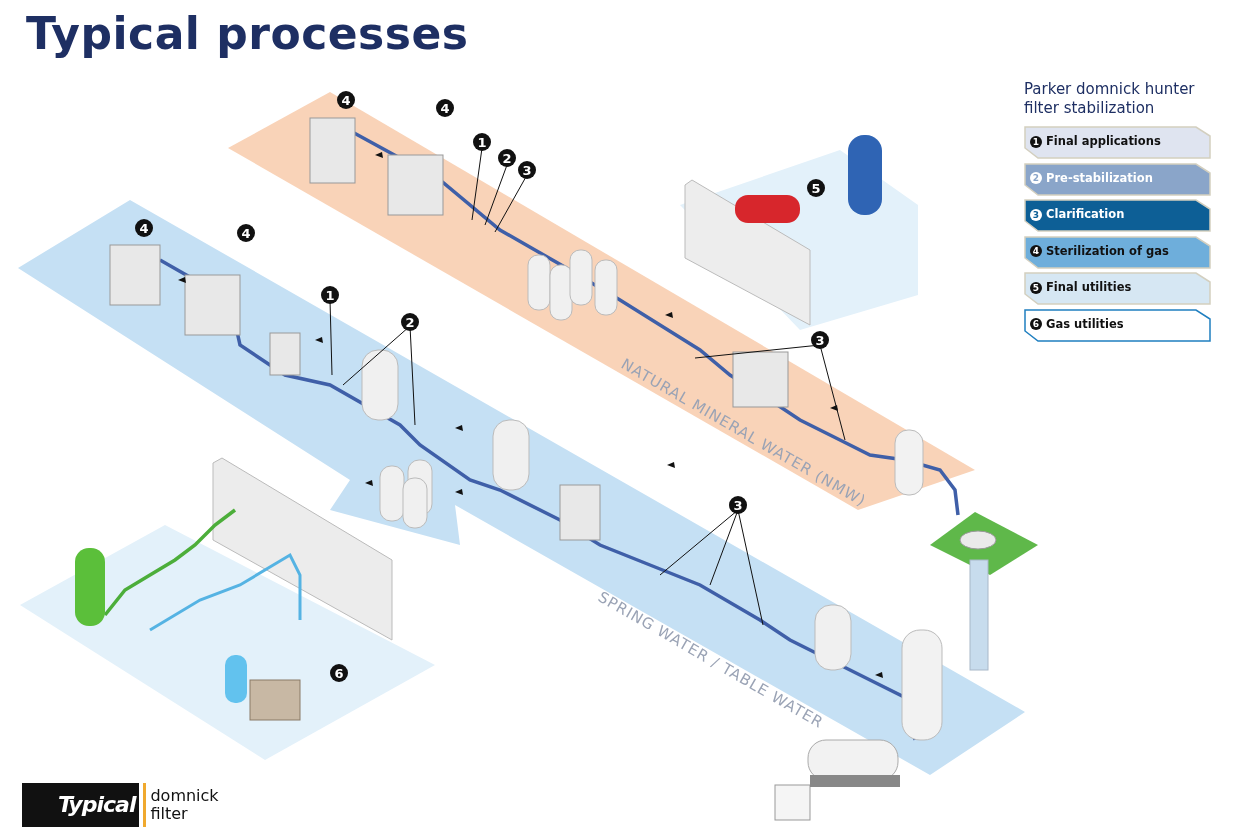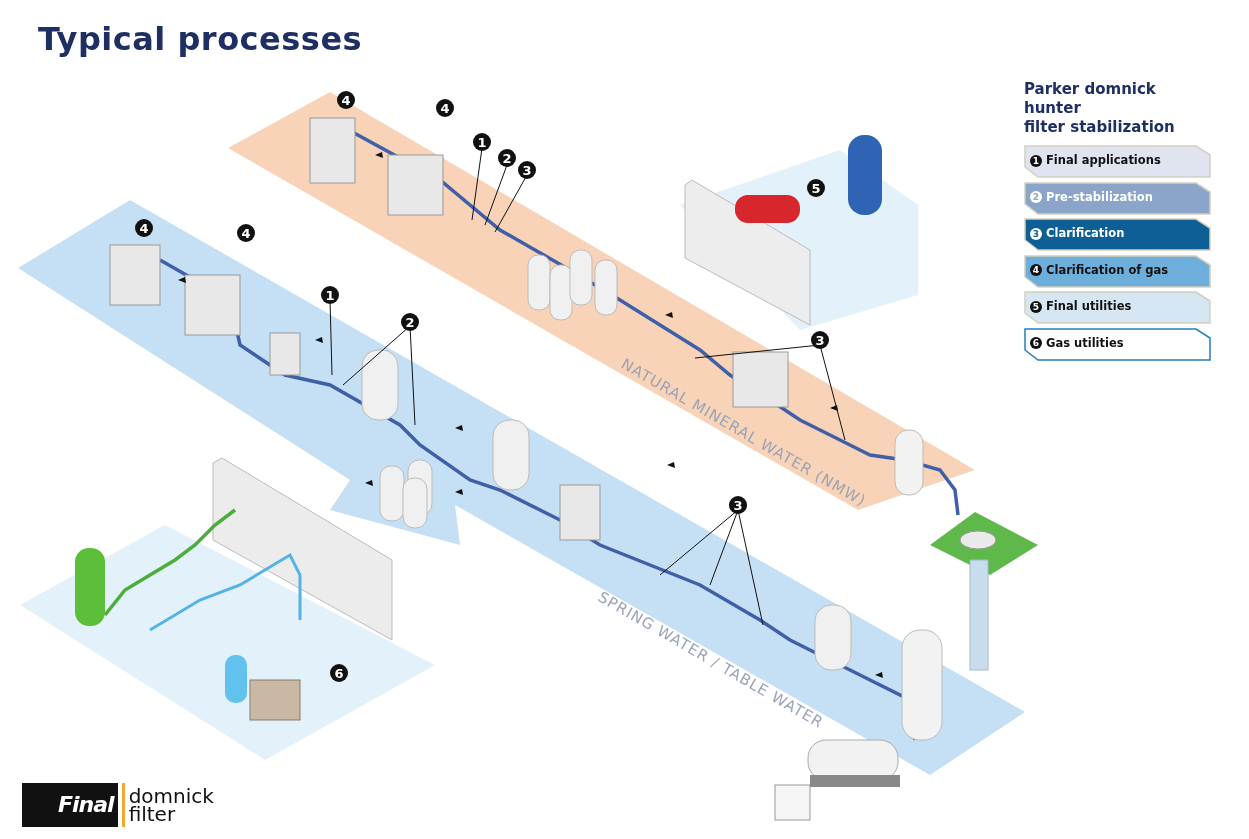--- a/index.html
+++ b/index.html
@@ -1,28 +1,28 @@
 <!DOCTYPE html>
 <html><head>
 <meta charset="utf-8">
 <style>
   html,body{margin:0;padding:0;background:#fff;}
   body{width:1249px;height:839px;position:relative;overflow:hidden;font-family:"DejaVu Sans",sans-serif;}
-  .title{position:absolute;left:22px;top:4px;font-family:"DejaVu Sans",sans-serif;font-weight:bold;font-size:32px;color:#1e2f63;letter-spacing:0.5px;margin:16px;}
+  .title{position:absolute;left:22px;top:4px;font-family:"DejaVu Sans",sans-serif;font-weight:bold;font-size:44px;color:#1e2f63;letter-spacing:0.5px;margin:4px;}
   #diagram{position:absolute;left:0;top:0;}
   .legend{position:absolute;left:1024px;top:80px;width:190px;}
-  .legend-head{font-family:"DejaVu Sans",sans-serif;font-weight:bold;font-size:15px;color:#1e2f63;line-height:19px;margin-bottom:8px;}
+  .legend-head{font-family:"DejaVu Sans",sans-serif;font-weight:normal;font-size:15px;color:#1e2f63;line-height:19px;margin-bottom:8px;}
   .legend-item{position:relative;height:33px;margin-bottom:3.6px;}
   .legend-item svg{position:absolute;left:0;top:0;}
   .legend-label{position:absolute;left:6px;top:0;height:31px;line-height:31px;font-size:11.5px;font-weight:bold;display:flex;align-items:center;gap:4px;}
   .num{display:inline-block;width:12px;height:12px;border-radius:50%;font-size:9px;line-height:12px;text-align:center;font-weight:bold;}
   .logo{position:absolute;left:22px;top:783px;height:44px;display:flex;align-items:center;}
   .logo-parker{background:#111;color:#fff;font-weight:bold;font-style:italic;font-size:22px;height:44px;line-height:44px;padding:0 4px 0 36px;position:relative;font-family:"DejaVu Sans",sans-serif;letter-spacing:-1px;}
   .logo-bar{width:3px;height:44px;background:#f0a92e;margin:0 4px;}
-  .logo-dh{font-family:"DejaVu Sans",sans-serif;font-size:20px;line-height:18px;color:#111;}
+  .logo-dh{font-family:"DejaVu Sans",sans-serif;font-size:16px;line-height:18px;color:#111;}
   .callout text{font-family:"DejaVu Sans",sans-serif;font-weight:bold;font-size:13px;fill:#fff;}
   .zone-label{font-family:"DejaVu Sans",sans-serif;font-size:15px;fill:#9aa3b5;letter-spacing:1px;}
 </style>
 </head>
 <body>
 
 <h1 class="title" style="color: rgb(30, 47, 99);">Typical processes</h1>
 
 <svg id="diagram" width="1249" height="839">
 
@@ -203,21 +203,21 @@
           <span class="num" style="background:#ffffff;color:#0d5f96">3</span>
           <span>Clarification</span>
         </div>
       </div>
       <div class="legend-item">
         <svg width="188" height="33">
           <polygon points="1,1 172,1 186,10 186,32 14,32 1,22" fill="#6eaedb" stroke="#d3cfbf" stroke-width="1.5"></polygon>
         </svg>
         <div class="legend-label" style="color:#111111">
           <span class="num" style="background:#111111;color:#ffffff">4</span>
-          <span>Clarification of gas</span>
+          <span>Sterilization of gas</span>
         </div>
       </div>
       <div class="legend-item">
         <svg width="188" height="33">
           <polygon points="1,1 172,1 186,10 186,32 14,32 1,22" fill="#d6e7f3" stroke="#d3cfbf" stroke-width="1.5"></polygon>
         </svg>
         <div class="legend-label" style="color:#111111">
           <span class="num" style="background:#111111;color:#ffffff">5</span>
           <span>Final utilities</span>
         </div>
@@ -228,19 +228,19 @@
         </svg>
         <div class="legend-label" style="color:#111111">
           <span class="num" style="background:#111111;color:#ffffff">6</span>
           <span>Gas utilities</span>
         </div>
       </div>
     </div>
 </div>
 
 <div class="logo">
-  <div class="logo-parker">Final</div>
+  <div class="logo-parker">Typical</div>
   <div class="logo-bar"></div>
   <div class="logo-dh">
     <div>domnick</div>
     <div>filter</div>
   </div>
 </div>
 
 </body></html>

